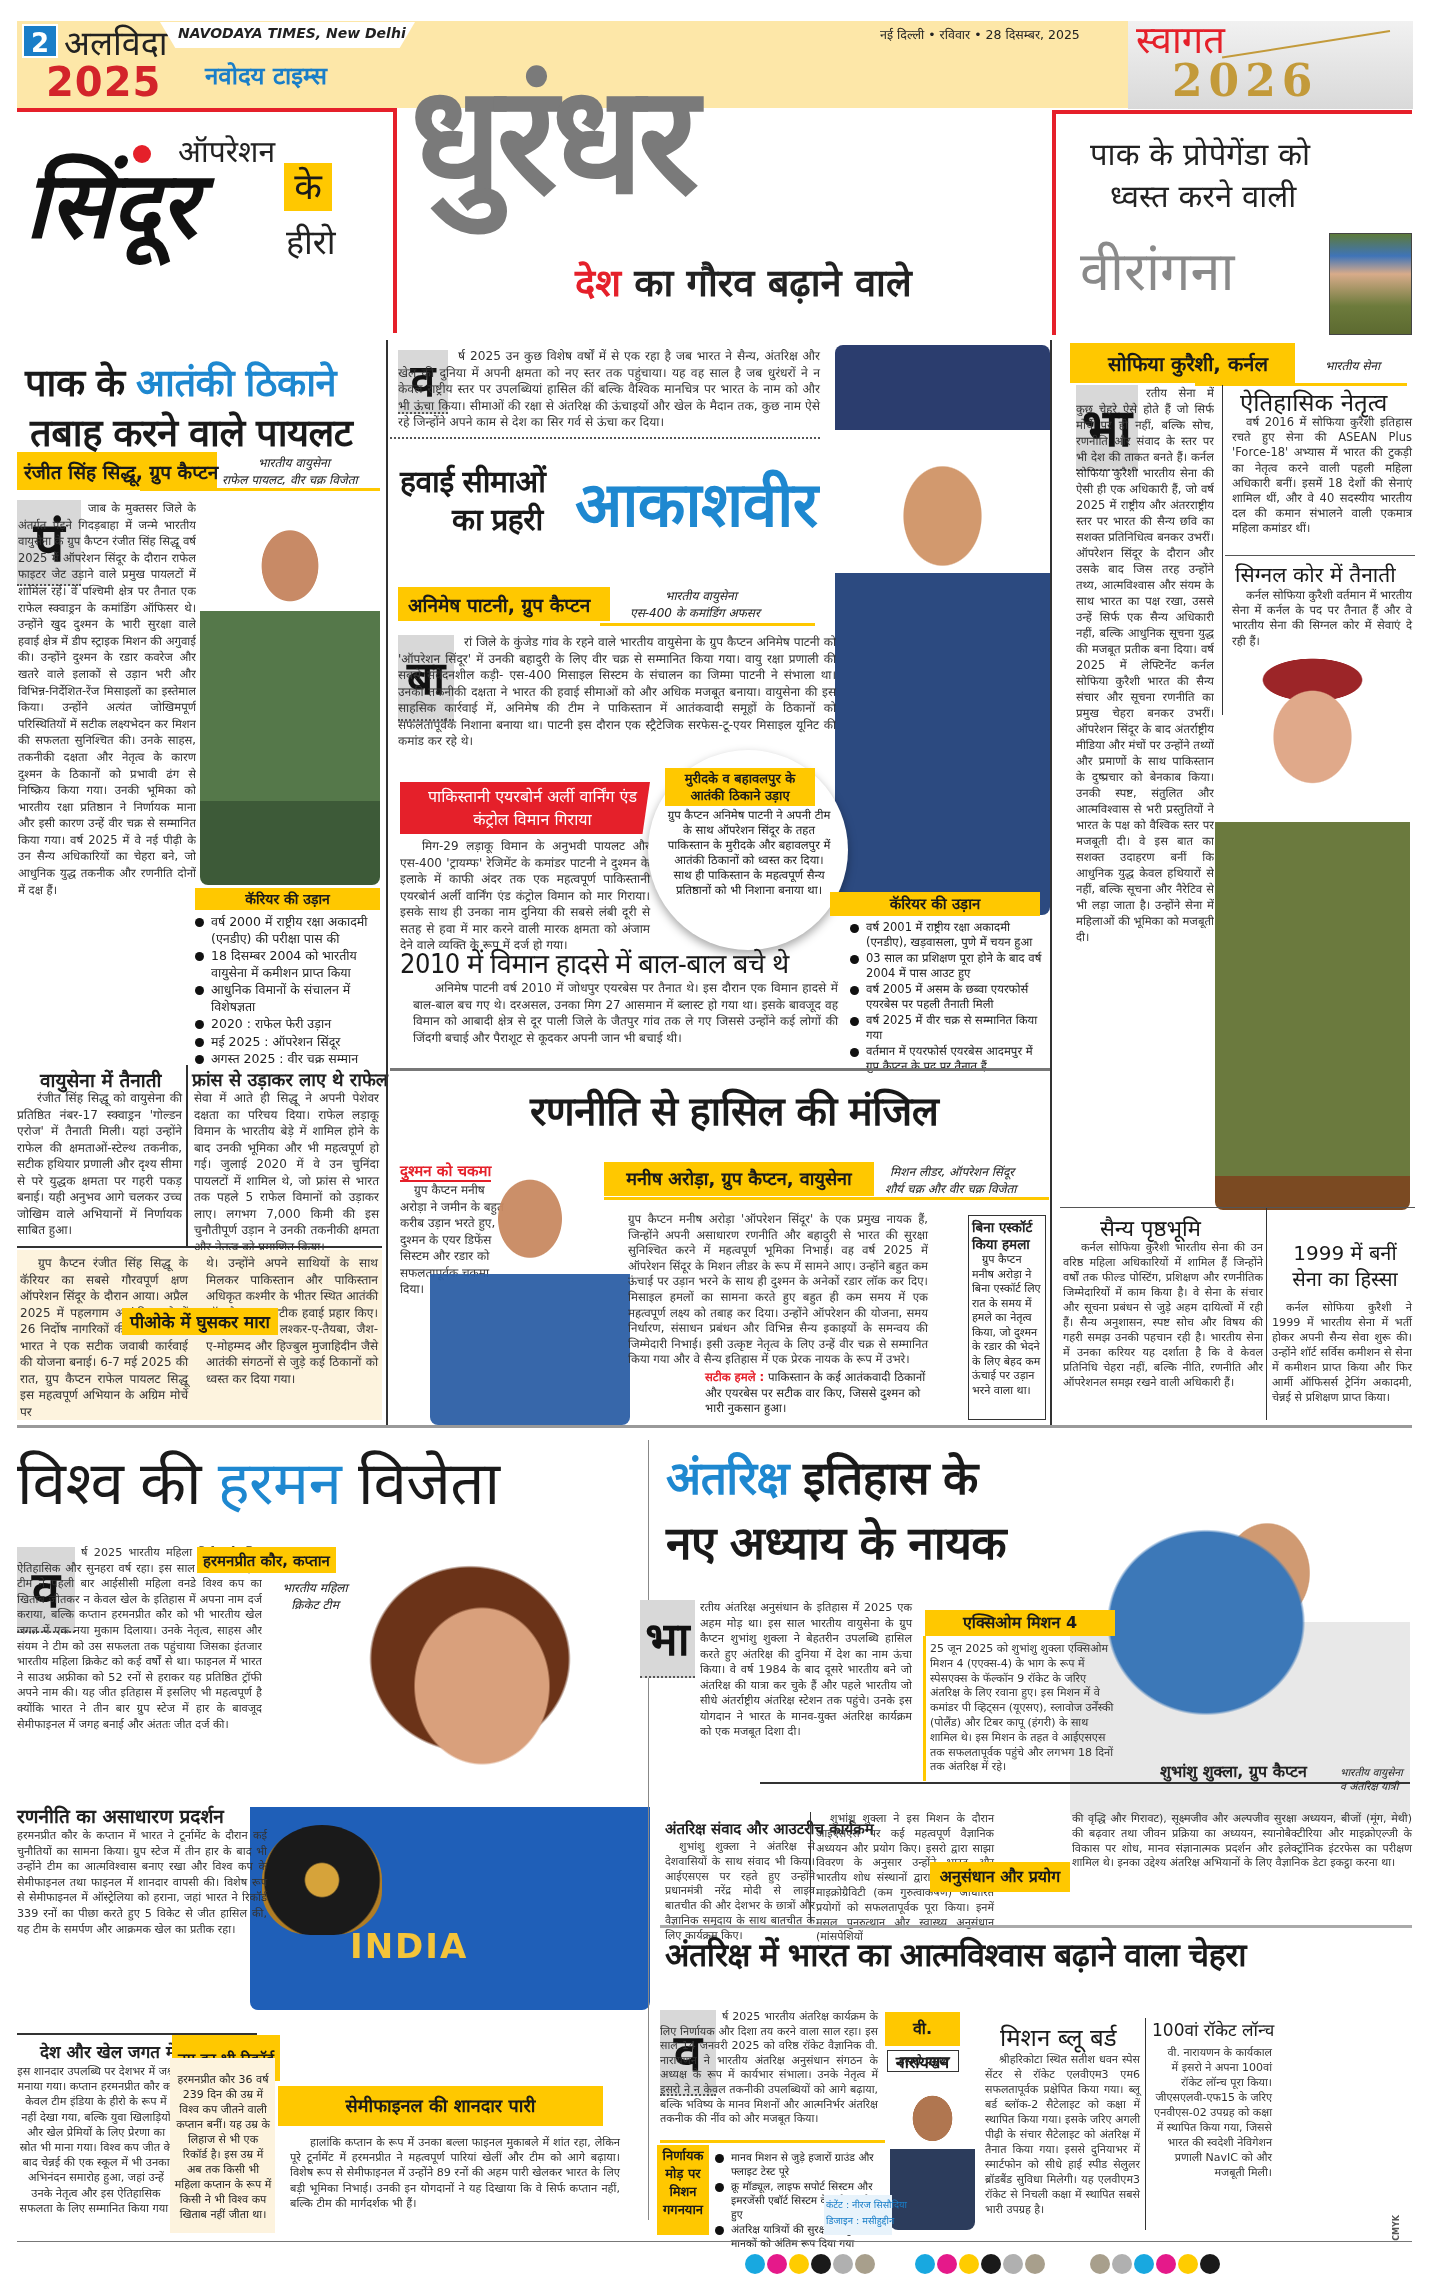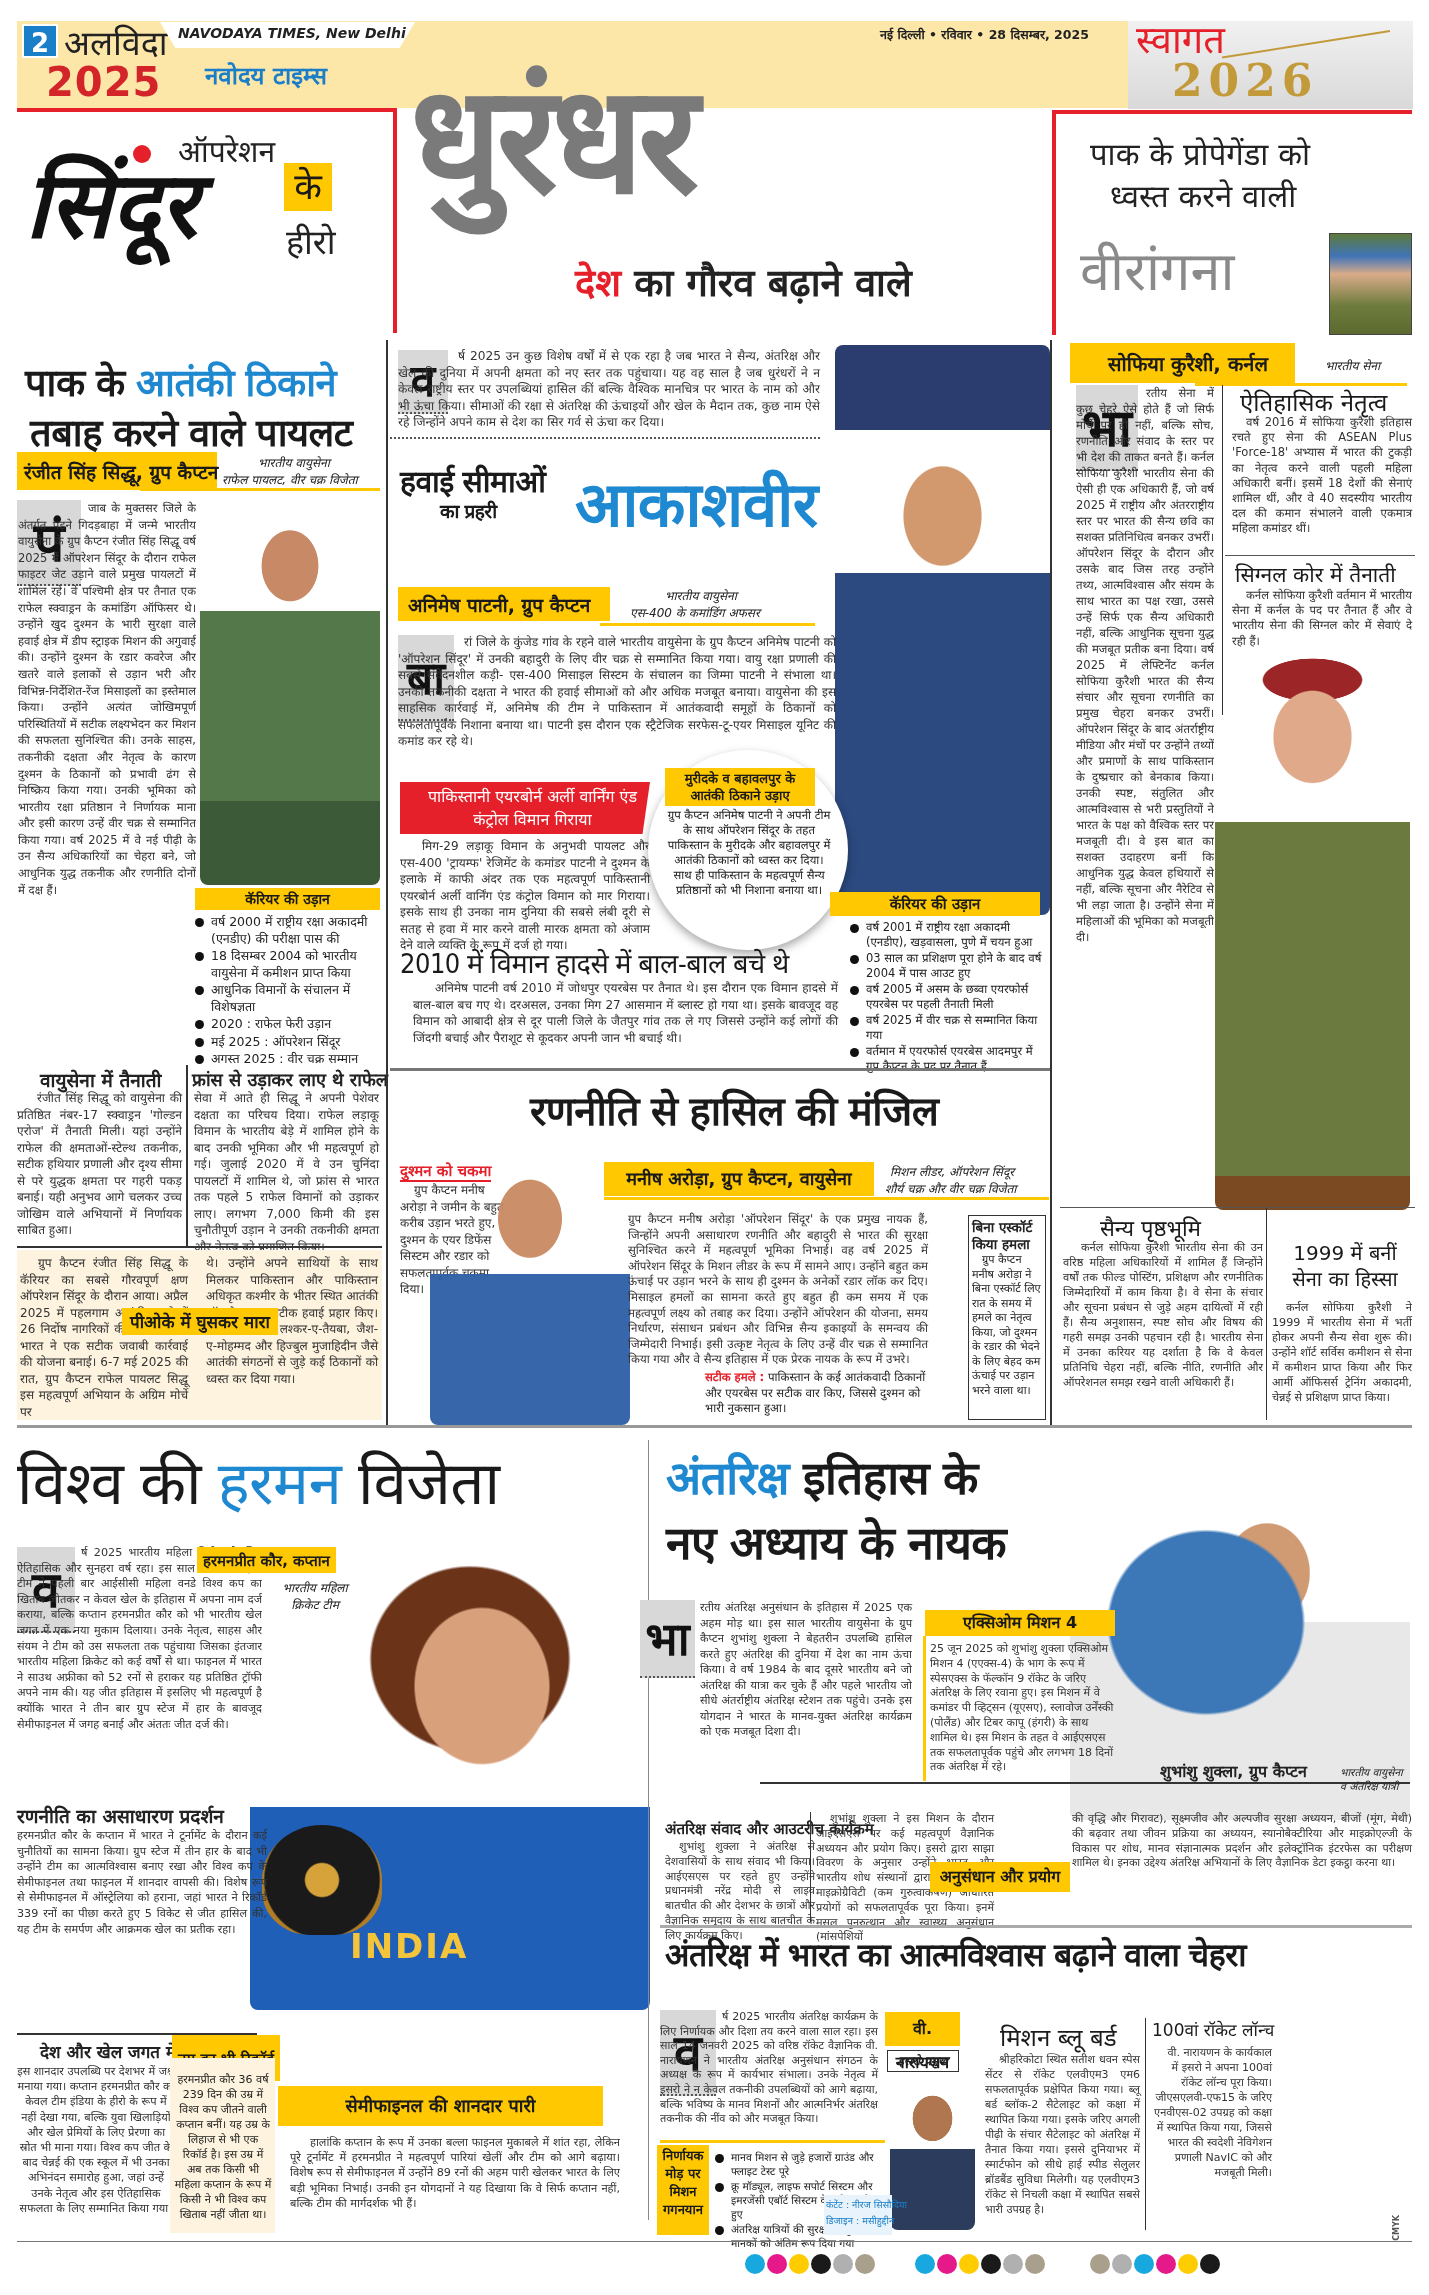--- a/index.html
+++ b/index.html
@@ -25,21 +25,21 @@
 <body>
 
 <div class="abs" style="left:17px;top:21px;width:395px;height:87px;background:#fde7a8"></div>
 <div class="abs" style="left:412px;top:21px;width:717px;height:87px;background:#fde7a8"></div>
 <div class="abs" style="left:22px;top:24px;width:36px;height:34px;background:#1a7ec8;color:#fff;font-weight:bold;font-size:26px;text-align:center;line-height:34px;border:2px solid #fff">2</div>
 <div class="abs" style="left:64px;top:24px;font-size:34px;line-height:38px;color:#222">अलविदा</div>
 <div class="abs" style="left:46px;top:60px;font-size:40px;line-height:44px;font-weight:bold;color:#d3242a;letter-spacing:1px">2025</div>
 <div class="abs" style="left:160px;top:22px;width:255px;height:26px;background:#fff;clip-path:polygon(0 0,100% 0,94% 100%,6% 100%)"></div>
 <div class="abs italic" style="left:178px;top:25px;font-size:14px;font-weight:bold;color:#222">NAVODAYA TIMES, New Delhi</div>
 <div class="abs" style="left:205px;top:58px;font-size:24px;font-weight:bold;color:#1a7ec8">नवोदय टाइम्स</div>
-<div class="abs" style="left:880px;top:26px;font-size:12.5px;font-weight:bold;color:#222">नई दिल्ली • रविवार • 28 दिसम्बर, 2025</div>
+<div class="abs" style="left:880px;top:26px;font-size:12.5px;font-weight:normal;color:#222">नई दिल्ली • रविवार • 28 दिसम्बर, 2025</div>
 <div class="abs" style="left:1128px;top:21px;width:285px;height:88px;background:linear-gradient(180deg,#f1f1f1,#d9d9d9)"></div>
 <div class="abs" style="left:1136px;top:18px;font-size:38px;line-height:44px;color:#e5202a;font-family:'DejaVu Serif',serif">स्वागत</div>
 <div class="abs" style="left:1172px;top:58px;font-size:44px;line-height:46px;font-weight:bold;color:#c39a3a;letter-spacing:6px;font-family:'DejaVu Serif',serif">2026</div>
 <div class="abs" style="left:1220px;top:30px;width:170px;height:2px;background:#c39a3a;transform:rotate(-9deg);transform-origin:right"></div>
 
 <div class="abs" style="left:410px;top:55px;font-size:150px;line-height:170px;font-weight:bold;color:#7a7a7a;letter-spacing:-6px">धुरंधर</div>
 <div class="abs" style="left:575px;top:255px;font-size:38px;font-weight:bold">
   <span class="red">देश</span>
   <span style="color:#222">का गौरव बढ़ाने वाले</span>
 </div>
@@ -89,21 +89,21 @@
 <div class="abs txt sm" style="left:20px;top:1255px;width:168px;text-indent:18px">ग्रुप कैप्टन रंजीत सिंह सिद्धू के कॅरियर का सबसे गौरवपूर्ण क्षण ऑपरेशन सिंदूर के दौरान आया। अप्रैल 2025 में पहलगाम आतंकी हमले में 26 निर्दोष नागरिकों की हत्या के बाद भारत ने एक सटीक जवाबी कार्रवाई की योजना बनाई। 6-7 मई 2025 की रात, ग्रुप कैप्टन राफेल पायलट सिद्धू इस महत्वपूर्ण अभियान के अग्रिम मोर्चे पर</div>
 <div class="abs txt sm" style="left:206px;top:1255px;width:172px">थे। उन्होंने अपने साथियों के साथ मिलकर पाकिस्तान और पाकिस्तान अधिकृत कश्मीर के भीतर स्थित आतंकी लॉन्चपैड्स पर सटीक हवाई प्रहार किए। इस कार्रवाई में लश्कर-ए-तैयबा, जैश-ए-मोहम्मद और हिज्बुल मुजाहिदीन जैसे आतंकी संगठनों से जुड़े कई ठिकानों को ध्वस्त कर दिया गया।</div>
 <div class="abs ybar" style="left:122px;top:1308px;padding:2px 8px;font-size:17px">पीओके में घुसकर मारा</div>
 
 <div class="vline" style="left:386px;top:340px;height:1085px"></div>
 
 <div class="abs dropcap" style="left:398px;top:350px;width:50px;height:64px;font-size:44px;line-height:62px">व</div>
 <div class="abs txt" style="left:398px;top:348px;width:422px;text-indent:60px;font-size:12.2px;line-height:16.6px">र्ष 2025 उन कुछ विशेष वर्षों में से एक रहा है जब भारत ने सैन्य, अंतरिक्ष और खेल की दुनिया में अपनी क्षमता को नए स्तर तक पहुंचाया। यह वह साल है जब धुरंधरों ने न केवल राष्ट्रीय स्तर पर उपलब्धियां हासिल कीं बल्कि वैश्विक मानचित्र पर भारत के नाम को और भी ऊंचा किया। सीमाओं की रक्षा से अंतरिक्ष की ऊंचाइयों और खेल के मैदान तक, कुछ नाम ऐसे रहे जिन्होंने अपने काम से देश का सिर गर्व से ऊंचा कर दिया।</div>
 <div class="abs" style="left:390px;top:437px;width:430px;border-top:2px dotted #555"></div>
 <div class="abs hd" style="left:400px;top:460px;font-size:30px">हवाई सीमाओं</div>
-<div class="abs hd" style="left:440px;top:498px;font-size:19px">का प्रहरी</div>
+<div class="abs hd" style="left:452px;top:498px;font-size:30px">का प्रहरी</div>
 <div class="abs hd" style="left:575px;top:460px;font-size:62px;color:#1e88d0">आकाशवीर</div>
 <div class="fig" style="left:835px;top:345px;width:215px;height:570px;background:radial-gradient(ellipse 55px 70px at 50% 30%,#d2996e 70%,transparent 72%),linear-gradient(180deg,#2b3d6e 0 15%,transparent 15% 40%,#2c4a80 40% 100%)"></div>
 <div class="abs ybar" style="left:398px;top:587px;width:212px;height:34px"></div>
 <div class="abs" style="left:408px;top:592px;font-size:19px;font-weight:bold;color:#1a1a1a">अनिमेष पाटनी, ग्रुप कैप्टन</div>
 <div class="abs italic sm" style="left:665px;top:588px">भारतीय वायुसेना</div>
 <div class="abs italic sm" style="left:630px;top:605px">एस-400 के कमांडिंग अफसर</div>
 <div class="abs" style="left:600px;top:623px;width:215px;height:3px;background:#ffc800"></div>
 <div class="abs dropcap" style="left:398px;top:635px;width:56px;height:86px;font-size:46px;line-height:86px">बा</div>
 <div class="abs txt sm" style="left:398px;top:634px;width:438px;text-indent:66px;height:120px;overflow:hidden">रां जिले के कुंजेड गांव के रहने वाले भारतीय वायुसेना के ग्रुप कैप्टन अनिमेष पाटनी को 'ऑपरेशन सिंदूर' में उनकी बहादुरी के लिए वीर चक्र से सम्मानित किया गया। वायु रक्षा प्रणाली की सबसे संवेदनशील कड़ी- एस-400 मिसाइल सिस्टम के संचालन का जिम्मा पाटनी ने संभाला था। उनकी तकनीकी दक्षता ने भारत की हवाई सीमाओं को और अधिक मजबूत बनाया। वायुसेना की इस साहसिक कार्रवाई में, अनिमेष की टीम ने पाकिस्तान में आतंकवादी समूहों के ठिकानों को सफलतापूर्वक निशाना बनाया था। पाटनी इस दौरान एक स्ट्रैटेजिक सरफेस-टू-एयर मिसाइल यूनिट की कमांड कर रहे थे।</div>
 <div class="abs" style="left:400px;top:782px;width:250px;height:52px;background:#e5202a;clip-path:polygon(0 0,100% 0,97% 100%,0 100%)"></div>

